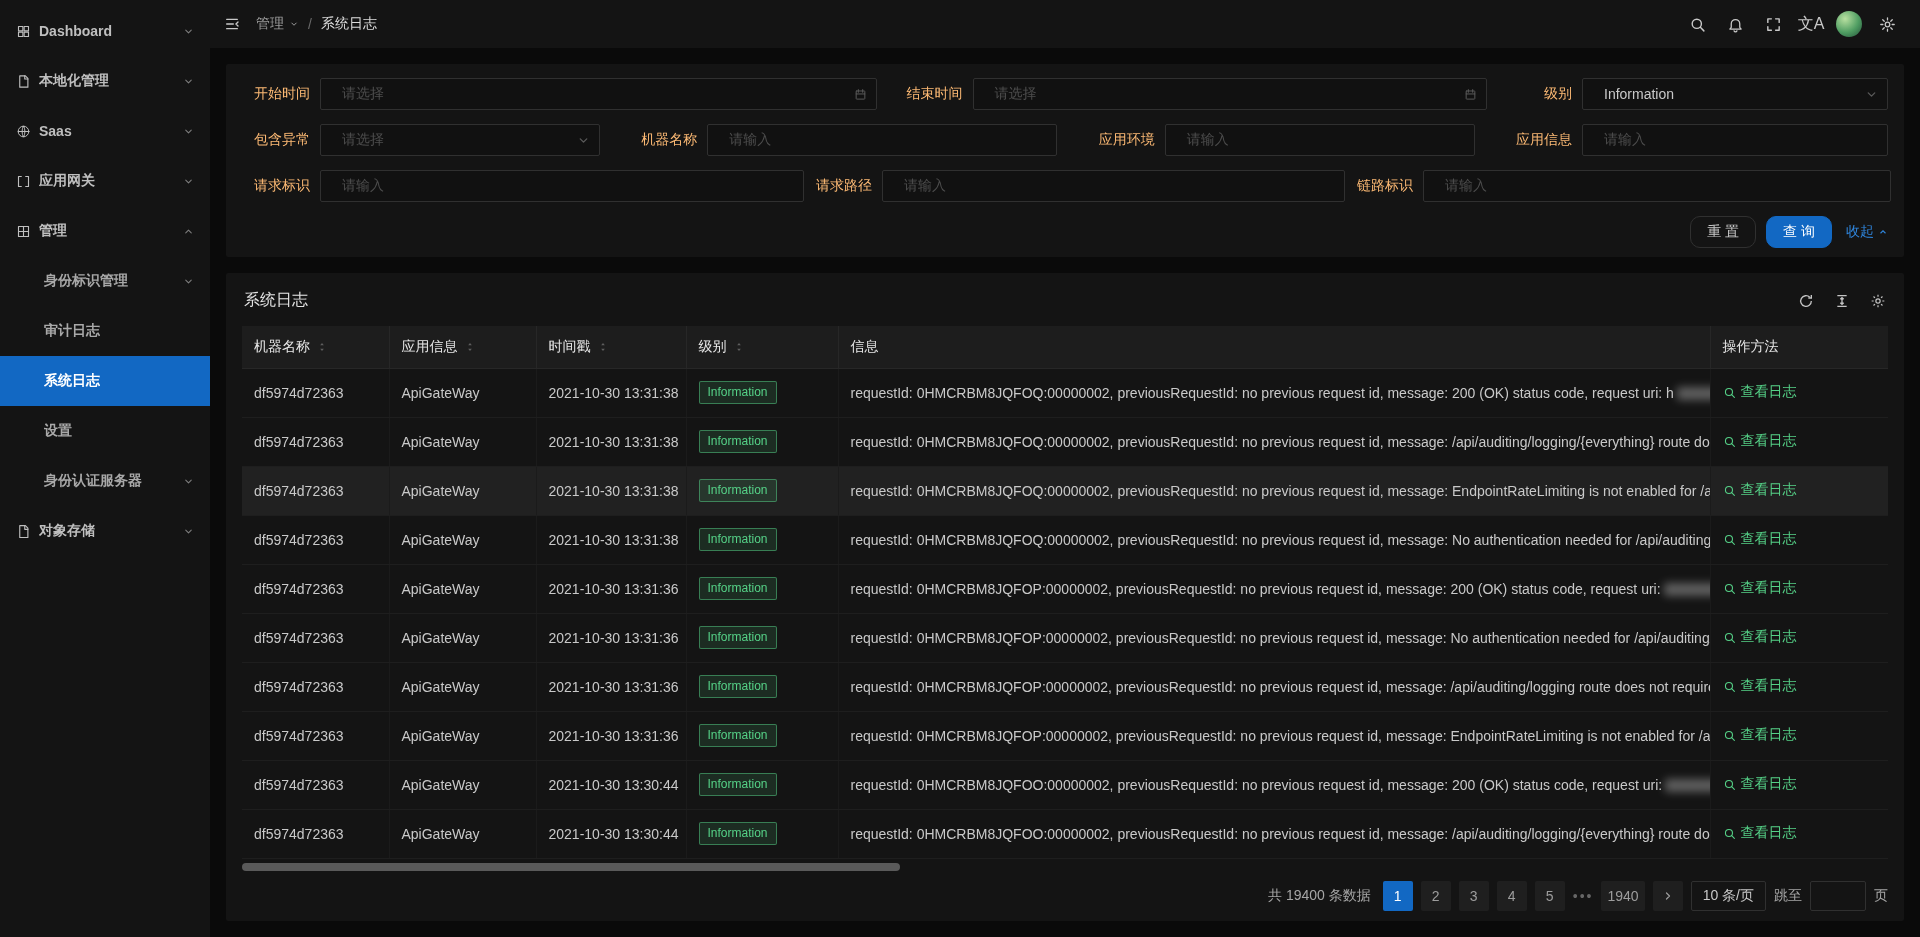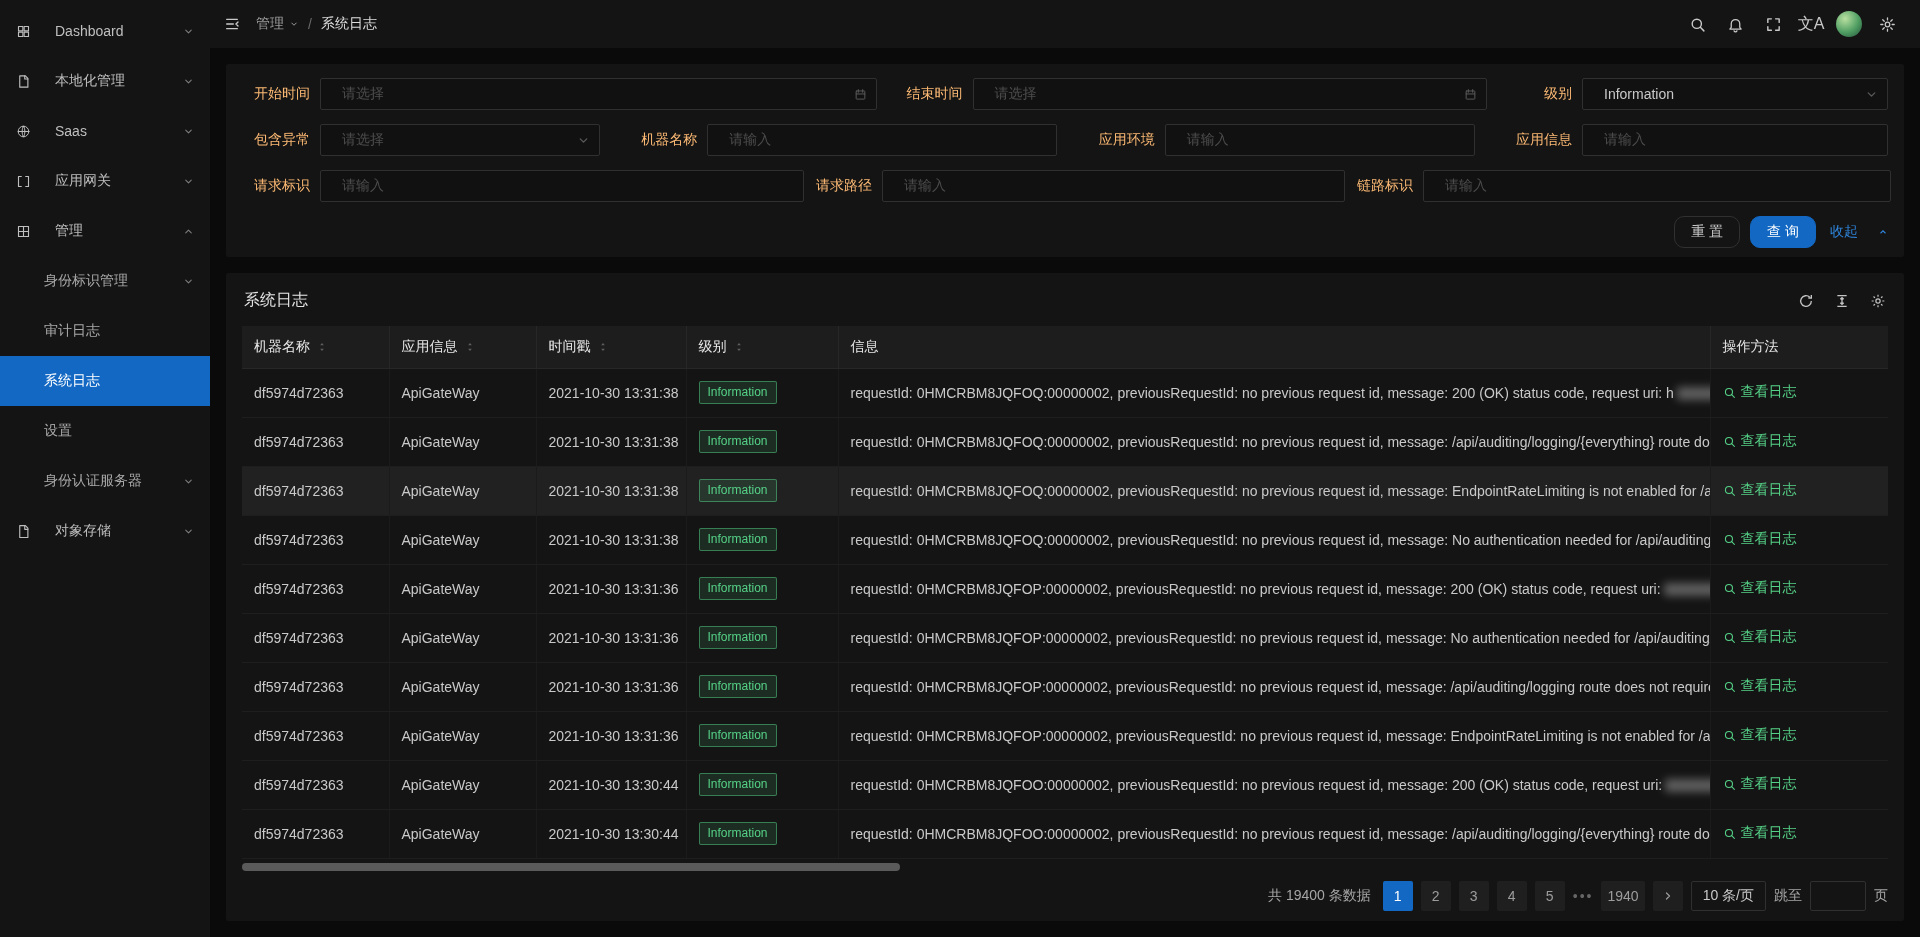--- a/index.html
+++ b/index.html
@@ -14,21 +14,21 @@
   }
   .icon{display:inline-flex;align-items:center;justify-content:center;color:inherit;}
   .icon svg{width:16px;height:16px;display:block;}
 
   
   .sidebar{width:210px;background:#141414;flex-shrink:0;display:flex;flex-direction:column;}
   .logo{height:48px;display:flex;align-items:center;gap:9px;padding:0 14px;cursor:pointer;}
   .logo svg{width:28px;height:28px;}
   .logo-text{color:#fff;font-size:16px;font-weight:bold;white-space:nowrap;}
   .menu{flex:1;overflow:hidden;padding-top:6px;}
-  .menu-item{height:50px;display:flex;align-items:center;gap:24px;padding:0 16px;color:#bfbfbf;cursor:pointer;white-space:nowrap;}
+  .menu-item{height:50px;display:flex;align-items:center;gap:8px;padding:0 16px;color:#bfbfbf;cursor:pointer;white-space:nowrap;font-weight:bold;}
   .menu-item .mi svg{width:15px;height:15px;}
   .menu-item .mi-label{flex:0 1 auto;overflow:hidden;}
   .menu-item .chev{margin-left:auto;color:#7d7d7d;}
   .menu-item .chev svg{width:11px;height:11px;}
   .menu-item.child{padding-left:44px;color:#a8a8a8;}
   .menu-item.active{background:var(--accent);color:#fff;}
 
   
   .main{flex:1;display:flex;flex-direction:column;min-width:0;}
   .topbar{height:48px;background:#141414;display:flex;align-items:center;padding:0 14px;gap:16px;flex-shrink:0;}
@@ -57,21 +57,21 @@
   .control{position:relative;height:32px;background:#111111;border:1px solid #303030;border-radius:2px;
     display:flex;align-items:center;padding:0 21px;cursor:text;}
   .control .ph{color:#4d4d4d;}
   .control .val{color:#c9c9c9;}
   .control .suffix{position:absolute;right:9px;color:#5a5a5a;display:flex;}
   .control .suffix svg{width:13px;height:13px;}
   .filter-actions{display:flex;justify-content:flex-end;align-items:center;gap:10px;}
   .btn{height:32px;padding:0 16px;border-radius:10px;display:inline-flex;align-items:center;cursor:pointer;font-size:14px;}
   .btn-default{background:transparent;border:1px solid #303030;color:#c9c9c9;}
   .btn-primary{background:var(--accent);border:1px solid var(--accent);color:#fff;}
-  .link-collapse{color:#2f85dc;display:inline-flex;align-items:center;gap:20px;cursor:pointer;margin-left:4px;}
+  .link-collapse{color:#2f85dc;display:inline-flex;align-items:center;gap:4px;cursor:pointer;margin-left:4px;}
   .link-collapse .chev svg{width:10px;height:10px;}
 
   
   .table-panel{flex:1;display:flex;flex-direction:column;padding:0 16px 10px;min-height:0;}
   .table-titlebar{display:flex;align-items:center;padding:17px 2px 15px;flex-shrink:0;}
   .table-title{font-size:16px;color:#e3e3e3;}
   .table-tools{margin-left:auto;display:flex;align-items:center;gap:20px;color:#c4c4c4;}
   .table-tools .tbtn{cursor:pointer;display:flex;}
   .table-tools svg{width:16px;height:16px;}
   table.logtable{width:100%;border-collapse:collapse;table-layout:fixed;}

